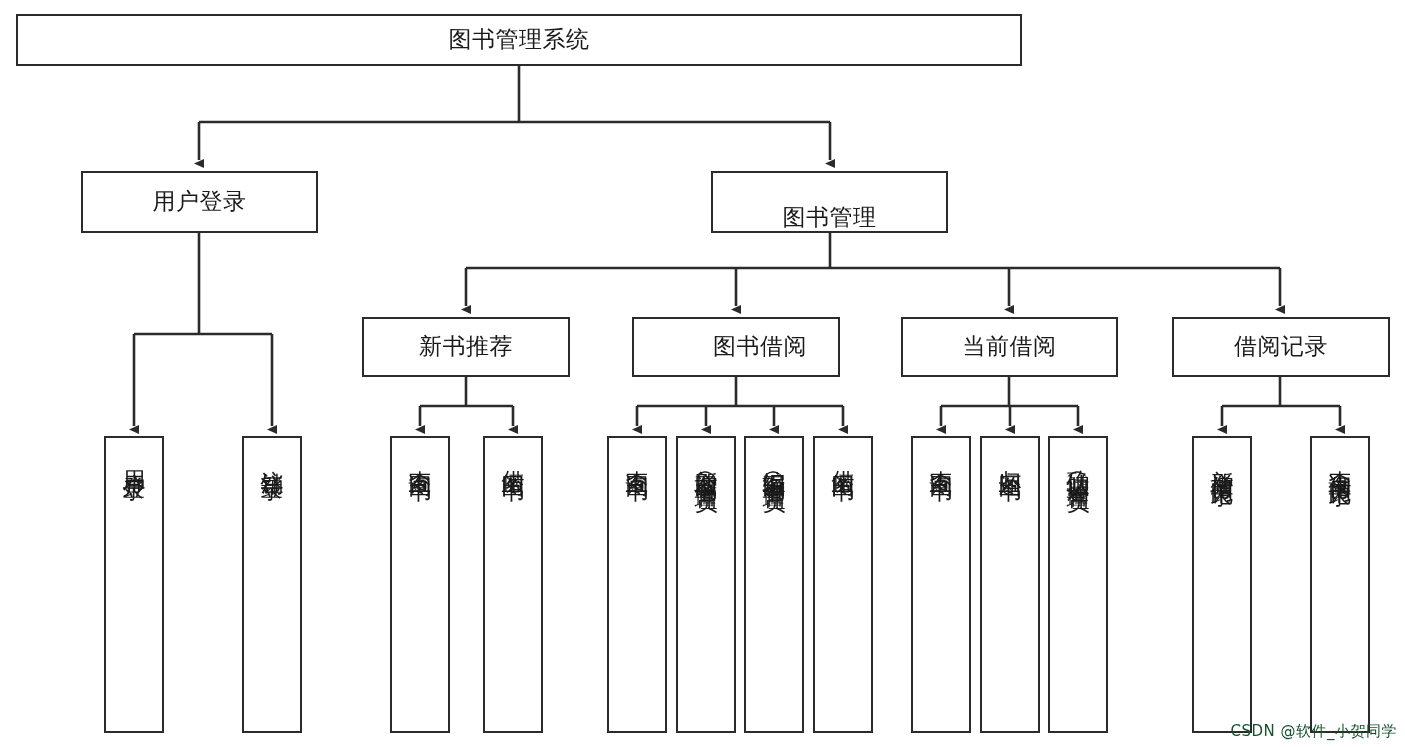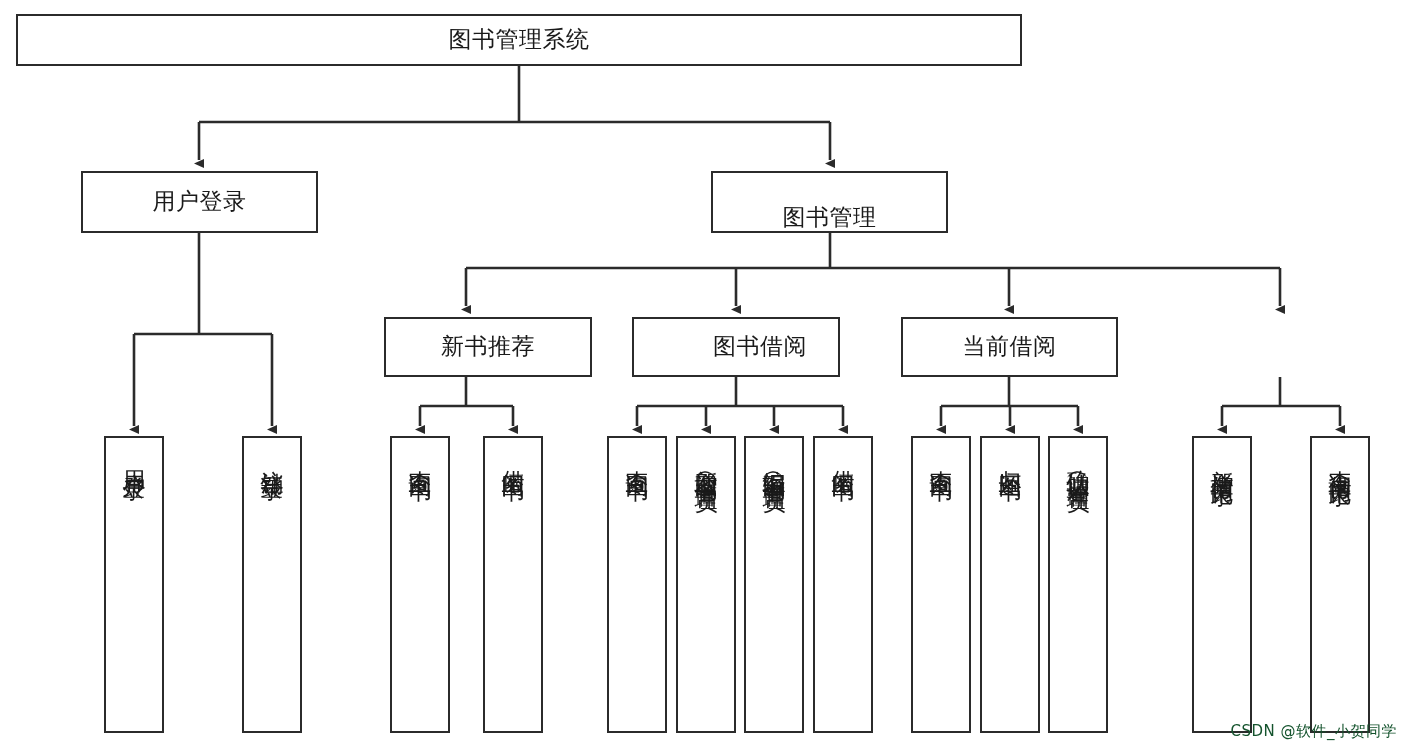--- a/index.html
+++ b/index.html
@@ -131,32 +131,35 @@
   </div>
 
   <div class="node horizontal" style="left:81px; top:171px; width:237px; height:62px;">
     <span class="node-label">用户登录</span>
   </div>
 
   <div class="node horizontal" style="left:711px; top:171px; width:237px; height:62px;align-items:flex-end;">
     <span class="node-label">图书管理</span>
   </div>
 
-  <div class="node horizontal" style="left:384px; top:317px; width:208px; height:60px;">
+  <div class="node horizontal" style="left:362px; top:317px; width:208px; height:60px;">
     <span class="node-label">新书推荐</span>
   </div>
 
   <div class="node horizontal" style="left:632px; top:317px; width:208px; height:60px;padding-left:48px;">
     <span class="node-label">图书借阅</span>
   </div>
 
   <div class="node horizontal" style="left:901px; top:317px; width:217px; height:60px;">
     <span class="node-label">当前借阅</span>
   </div>
 
+  <div class="node horizontal" style="left:1172px; top:317px; width:218px; height:60px;">
+    <span class="node-label">借阅记录</span>
+  </div>
 
   <div class="node vertical" style="left:104px; top:436px; width:60px; height:297px;">
     <span class="node-label">用户登录</span>
   </div>
 
   <div class="node vertical" style="left:242px; top:436px; width:60px; height:297px;">
     <span class="node-label">注销登录</span>
   </div>
 
   <div class="node vertical" style="left:390px; top:436px; width:60px; height:297px;">

